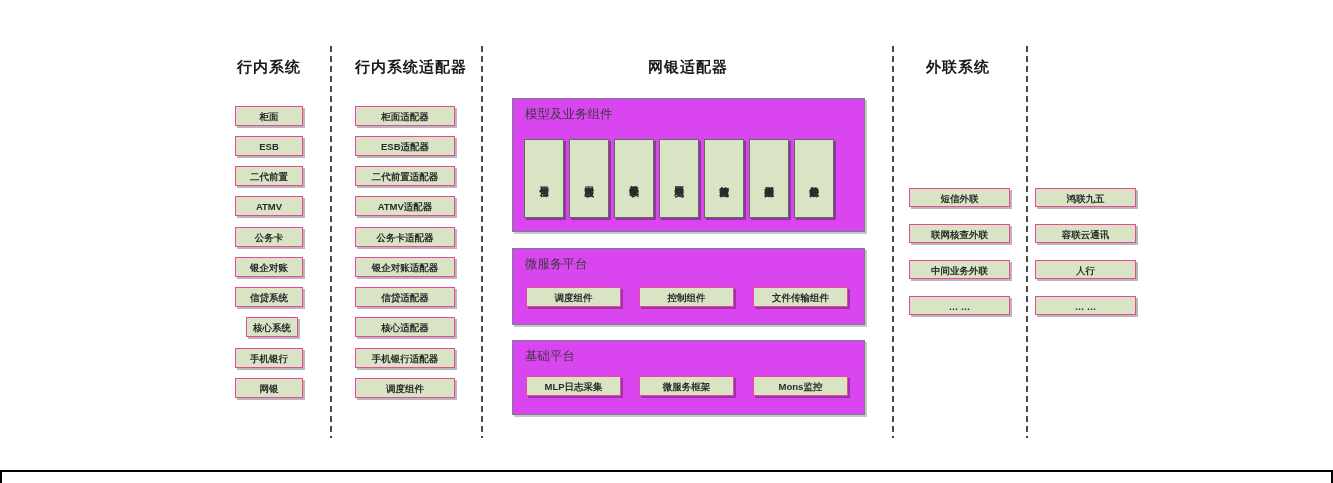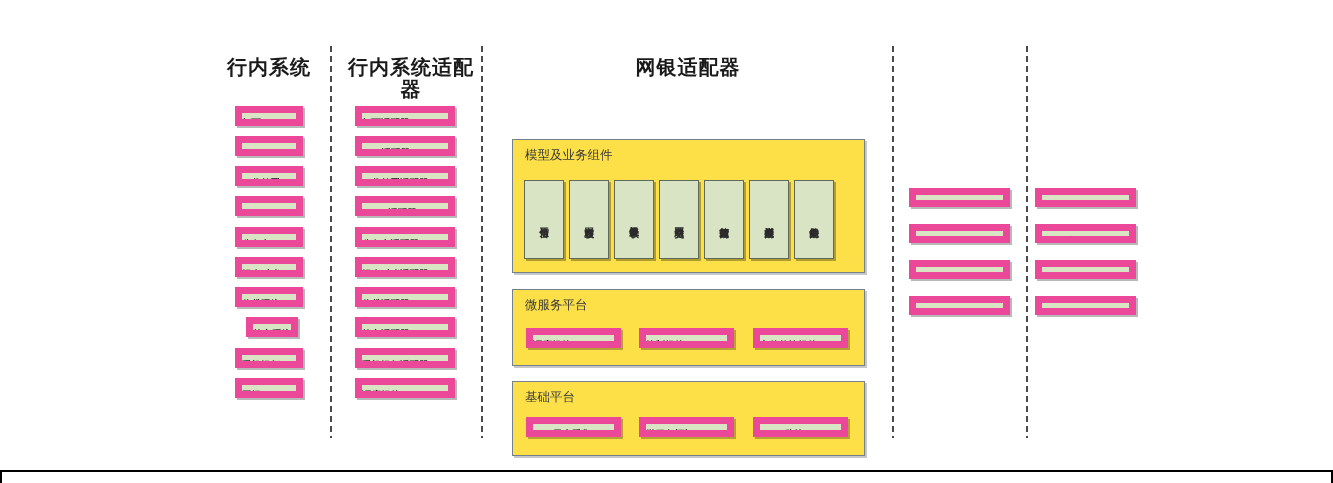--- a/index.html
+++ b/index.html
@@ -2,36 +2,36 @@
 <html><head>
 <meta charset="utf-8">
 <style>
   html,body{margin:0;padding:0;background:#fff;}
   .canvas{
     position:relative;width:1333px;height:483px;background:#ffffff;overflow:hidden;
     font-family:"Liberation Sans","DejaVu Sans",sans-serif;color:#2b2b2b;
   }
   .col-header{
     position:absolute;height:22px;line-height:22px;text-align:center;
-    font-size:20px;font-weight:bold;color:#1a1a1a;letter-spacing:1px;
+    font-size:15px;font-weight:bold;color:#1a1a1a;letter-spacing:1px;
   }
   .vsep{
     position:absolute;top:46px;height:392px;width:2px;
     background:repeating-linear-gradient(to bottom,#4a4a4a 0 6px,transparent 6px 10px);
   }
   .gbox{
-    position:absolute;height:20px;line-height:20px;
-    background:#d8e4c3;border:7px solid #ec4899;
+    position:absolute;height:20px;line-height:20px;text-align:center;
+    background:#d8e4c3;border:1px solid #ec4899;
     box-shadow:2px 2px 0 rgba(0,0,0,0.28);
     font-size:9.5px;font-weight:bold;color:#2b2b2b;
     white-space:nowrap;overflow:hidden;box-sizing:border-box;
   }
   .bluebox{
-    position:absolute;background:#fde047;border:1px solid #73818f;
-    box-shadow:2px 2px 0 rgba(0,0,0,0.22);box-sizing:border-box;margin-top:41px;
+    position:absolute;background:#d946ef;border:1px solid #73818f;
+    box-shadow:2px 2px 0 rgba(0,0,0,0.22);box-sizing:border-box;
   }
   .group-title{
     position:absolute;left:12px;top:7px;font-size:12.5px;color:#3a3a3a;
     white-space:nowrap;
   }
   .vbox{
     position:absolute;top:40px;width:40px;height:79px;
     background:#d8e4c3;border:1px solid #5f6a58;
     box-shadow:2px 2px 0 rgba(0,0,0,0.3);box-sizing:border-box;
     display:flex;align-items:center;justify-content:center;
@@ -41,20 +41,21 @@
   .rule{position:absolute;background:#000;}
 </style>
 </head>
 <body>
 
 <div class="canvas">
 
   <div class="col-header" style="left:209px;top:56px;width:120px">行内系统</div>
   <div class="col-header" style="left:341px;top:56px;width:140px">行内系统适配器</div>
   <div class="col-header" style="left:618px;top:56px;width:140px">网银适配器</div>
+  <div class="col-header" style="left:898px;top:56px;width:120px">外联系统</div>
 
   <div class="vsep" style="left:330px"></div>
   <div class="vsep" style="left:481px"></div>
   <div class="vsep" style="left:892px"></div>
   <div class="vsep" style="left:1026px"></div>
 
   <div class="gbox" style="left:235px;top:106px;width:68px">柜面</div>
   <div class="gbox" style="left:235px;top:136px;width:68px">ESB</div>
   <div class="gbox" style="left:235px;top:166px;width:68px">二代前置</div>
   <div class="gbox" style="left:235px;top:196px;width:68px">ATMV</div>

